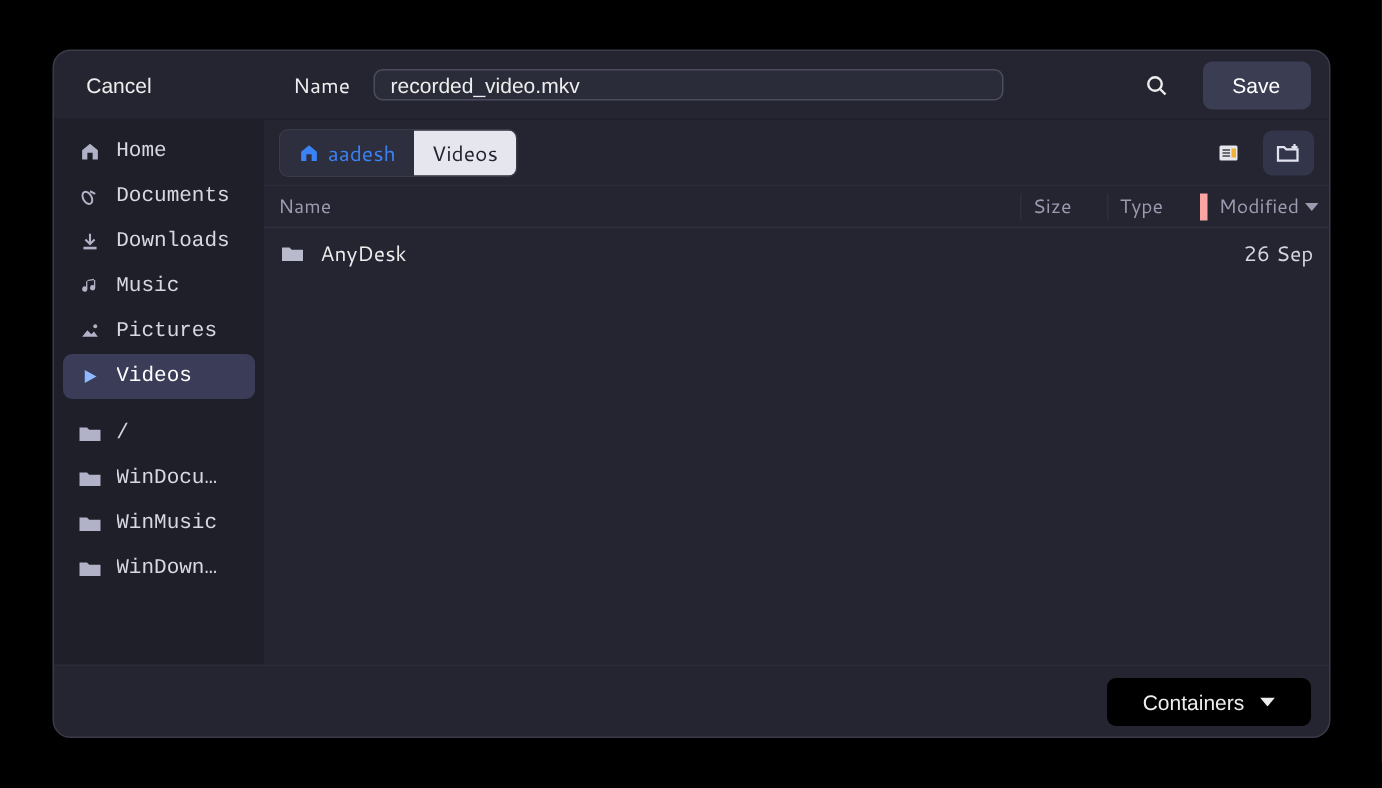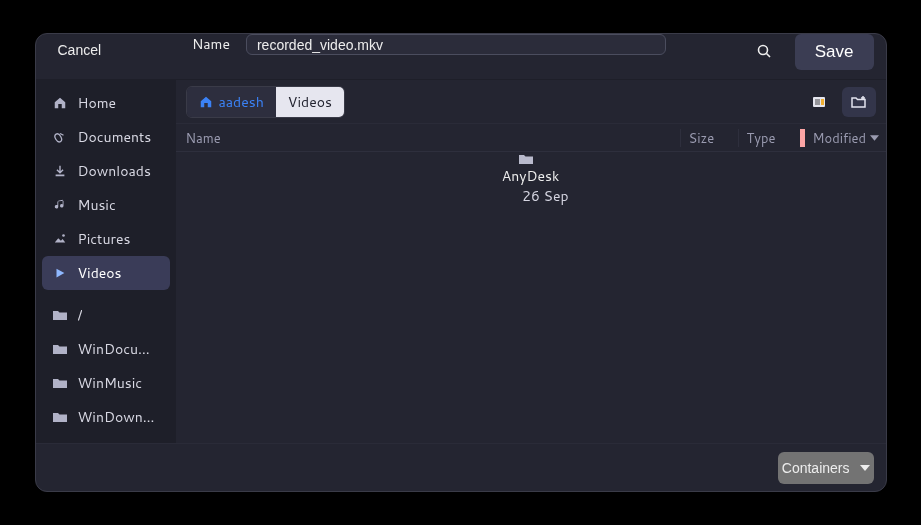--- a/index.html
+++ b/index.html
@@ -22,21 +22,21 @@
       border-radius: 12px;
       display: flex;
       flex-direction: column;
       overflow: hidden;
       border: 1px solid #3a3b48;
     }
     
     .header {
       height: 46px;
       display: flex;
-      align-items: flex-start;
+      align-items: center;
       padding: 0 12px;
       gap: 10px;
       border-bottom: 1px solid #1e1f29;
     }
     .btn-cancel {
       background: transparent;
       border: none;
       color: #ededed;
       font-size: 14px;
       padding: 8px 10px;
@@ -68,38 +68,39 @@
       background: transparent;
       border: none;
       border-radius: 6px;
       cursor: pointer;
       color: #ededed;
     }
     .btn-save {
       background: #3b3d53;
       border: none;
       color: #fff;
-      font-size: 17px;
+      font-size: 14px;
       padding: 8px 20px;
       border-radius: 6px;
       cursor: pointer;
       margin-left: 4px;
     }
     
     .body {
       flex: 1;
       display: flex;
       min-height: 0;
     }
     
     .sidebar {
       width: 140px;
       background: #1e1f29;
       padding: 6px 6px;
       overflow-y: auto;
+      font-family: Liberation Mono, monospace;
     }
     .sidebar-section-gap { height: 8px; }
     .side-item {
       display: flex;
       align-items: center;
       gap: 10px;
       padding: 7px 10px;
       border-radius: 6px;
       color: #d8d8e3;
       cursor: pointer;
@@ -205,21 +206,20 @@
     .filelist {
       flex: 1;
       overflow-y: auto;
     }
     .row {
       display: flex;
       align-items: center;
       height: 34px;
       padding: 0 10px;
       cursor: pointer;
-      flex-direction: column;
     }
     .row .ficon {
       width: 18px;
       height: 16px;
       margin-right: 10px;
       display: inline-flex;
       align-items: center;
       justify-content: center;
       color: #b9bacc;
     }
@@ -230,26 +230,26 @@
     
     .footer {
       height: 48px;
       border-top: 1px solid #2a2b38;
       display: flex;
       align-items: center;
       justify-content: flex-end;
       padding: 0 12px;
     }
     .filter-dd {
-      background: #737373;
+      background: #000000;
       border: none;
       color: #ededed;
       border-radius: 6px;
       height: 32px;
-      padding: 0 4px;
+      padding: 0 24px;
       display: flex;
       align-items: center;
       gap: 10px;
       cursor: pointer;
       font-size: 14px;
     }
     svg { display: block; }
   </style>
 </head>
 <body>

